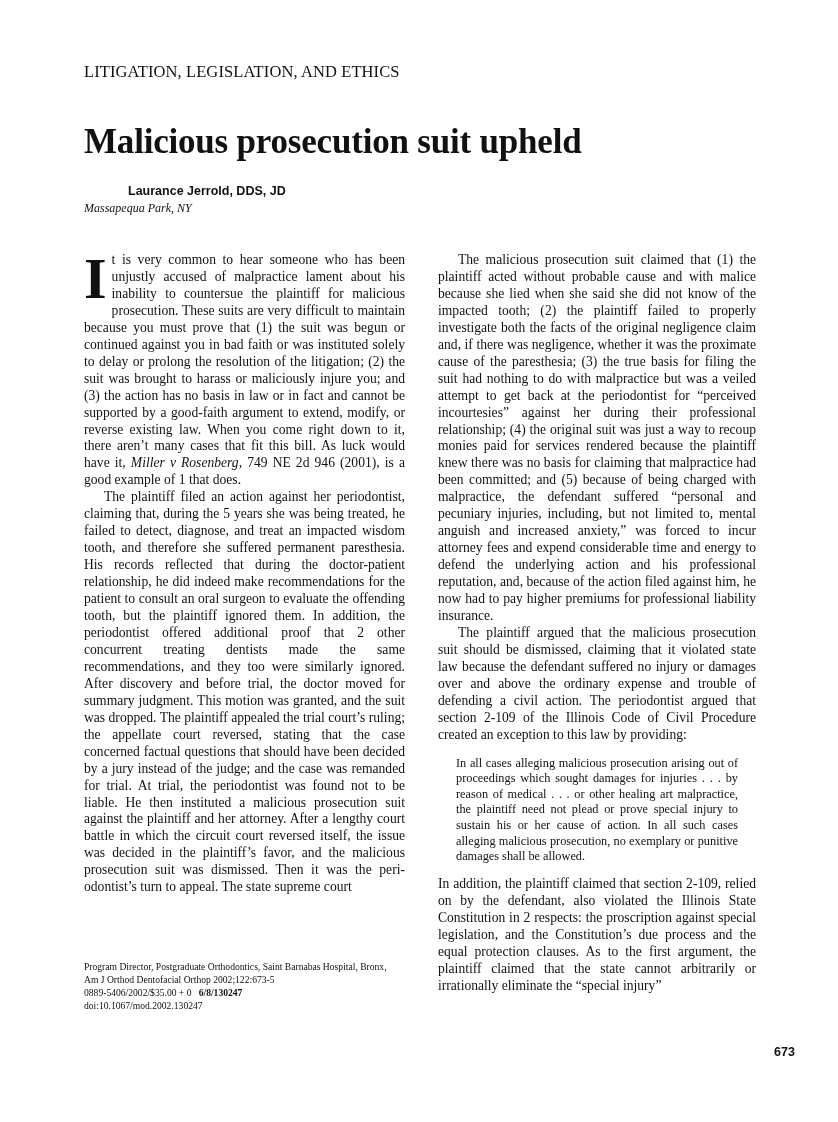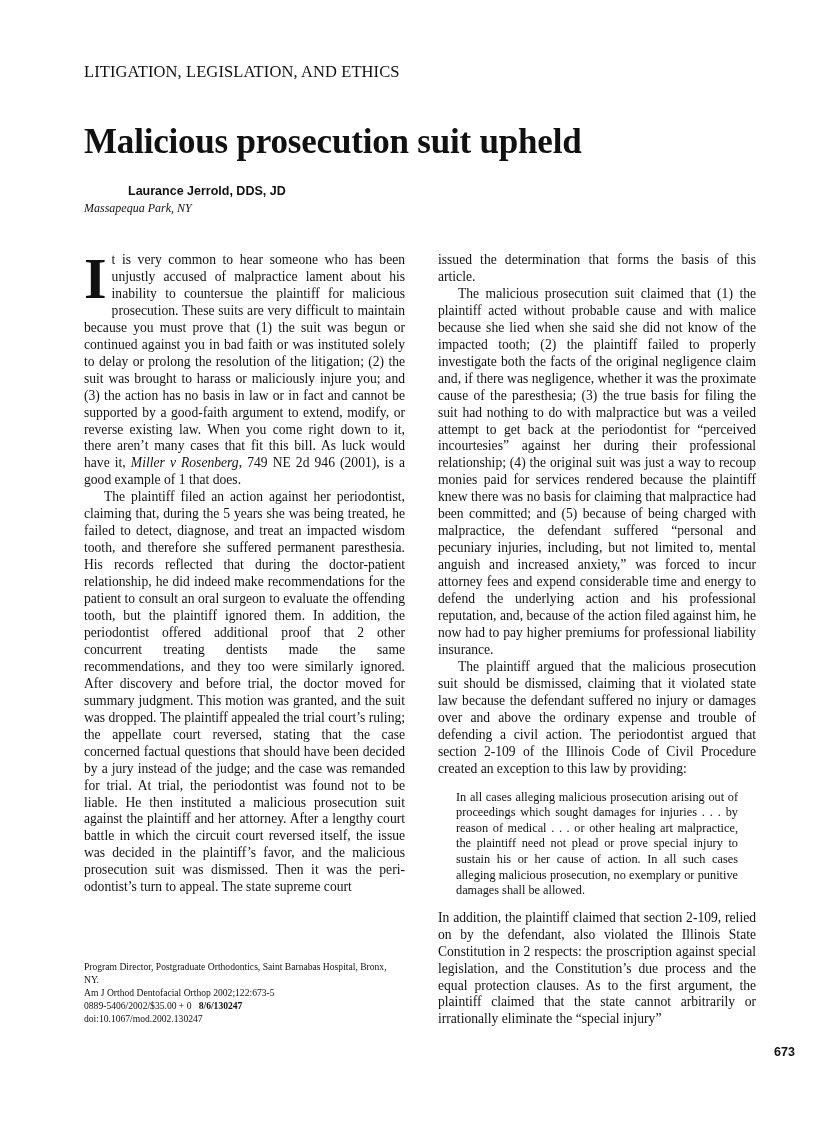--- a/index.html
+++ b/index.html
@@ -34,28 +34,26 @@
 <div class="affil serif">Massapequa Park, NY</div>
 
 <div class="col col-left serif">
   <p>
     <span class="dropcap serif">I</span><span>t is very common to hear someone who has been unjustly accused of malpractice lament about his inability to countersue the plaintiff for malicious prosecution. These suits are very difficult to maintain because you must prove that (1) the suit was begun or continued against you in bad faith or was instituted solely to delay or prolong the resolution of the litiga­tion; (2) the suit was brought to harass or maliciously injure you; and (3) the action has no basis in law or in fact and cannot be supported by a good-faith argument to extend, modify, or reverse existing law. When you come right down to it, there aren’t many cases that fit this bill. As luck would have it, </span><em>Miller v Rosenberg</em><span>, 749 NE 2d 946 (2001), is a good example of 1 that does.</span>
   </p>
   <p class="indent">The plaintiff filed an action against her periodontist, claiming that, during the 5 years she was being treated, he failed to detect, diagnose, and treat an impacted wisdom tooth, and therefore she suffered permanent paresthesia. His records reflected that during the doctor-patient relationship, he did indeed make recom­mendations for the patient to consult an oral surgeon to evaluate the offending tooth, but the plaintiff ignored them. In addition, the periodontist offered additional proof that 2 other concurrent treating dentists made the same recommendations, and they too were similarly ignored. After discovery and before trial, the doctor moved for summary judgment. This motion was granted, and the suit was dropped. The plaintiff ap­pealed the trial court’s ruling; the appellate court reversed, stating that the case concerned factual ques­tions that should have been decided by a jury instead of the judge; and the case was remanded for trial. At trial, the periodontist was found not to be liable. He then instituted a malicious prosecution suit against the plain­tiff and her attorney. After a lengthy court battle in which the circuit court reversed itself, the issue was decided in the plaintiff’s favor, and the malicious prosecution suit was dismissed. Then it was the peri­odontist’s turn to appeal. The state supreme court</p>
 </div>
 
 <div class="col col-right serif">
-  <p>issued the determination that forms the basis of this article.</p>
   <p class="indent">The malicious prosecution suit claimed that (1) the plaintiff acted without probable cause and with malice because she lied when she said she did not know of the impacted tooth; (2) the plaintiff failed to properly investigate both the facts of the original negligence claim and, if there was negligence, whether it was the proximate cause of the paresthesia; (3) the true basis for filing the suit had nothing to do with malpractice but was a veiled attempt to get back at the periodontist for “perceived incourtesies” against her during their pro­fessional relationship; (4) the original suit was just a way to recoup monies paid for services rendered because the plaintiff knew there was no basis for claiming that malpractice had been committed; and (5) because of being charged with malpractice, the defen­dant suffered “personal and pecuniary injuries, includ­ing, but not limited to, mental anguish and increased anxiety,” was forced to incur attorney fees and expend considerable time and energy to defend the underlying action and his professional reputation, and, because of the action filed against him, he now had to pay higher premiums for professional liability insurance.</p>
   <p class="indent">The plaintiff argued that the malicious prosecution suit should be dismissed, claiming that it violated state law because the defendant suffered no injury or dam­ages over and above the ordinary expense and trouble of defending a civil action. The periodontist argued that section 2-109 of the Illinois Code of Civil Procedure created an exception to this law by providing:</p>
   <p class="blockquote">In all cases alleging malicious prosecution arising out of proceedings which sought damages for injuries . . . by reason of medical . . . or other healing art mal­practice, the plaintiff need not plead or prove special injury to sustain his or her cause of action. In all such cases alleging malicious prosecution, no exemplary or punitive damages shall be allowed.</p>
   <p>In addition, the plaintiff claimed that section 2-109, relied on by the defendant, also violated the Illinois State Constitution in 2 respects: the proscription against special legislation, and the Constitution’s due process and the equal protection clauses. As to the first argu­ment, the plaintiff claimed that the state cannot arbi­trarily or irrationally eliminate the “special injury”</p>
 </div>
 
 <div class="footnote serif">
   <div>Program Director, Postgraduate Orthodontics, Saint Barnabas Hospital, Bronx,</div>
-  <div>NY.</div>
   <div>Am J Orthod Dentofacial Orthop 2002;122:673-5</div>
-  <div><span>0889-5406/2002/$35.00 + 0</span>&nbsp;&nbsp;&nbsp;<span class="bold">8/6/130247</span></div>
+  <div><span>0889-5406/2002/$35.00 + 0</span>&nbsp;&nbsp;&nbsp;<span class="bold">6/8/130247</span></div>
   <div>doi:10.1067/mod.2002.130247</div>
 </div>
 
 <div class="page-number sans">673</div>
 
 </body></html>

